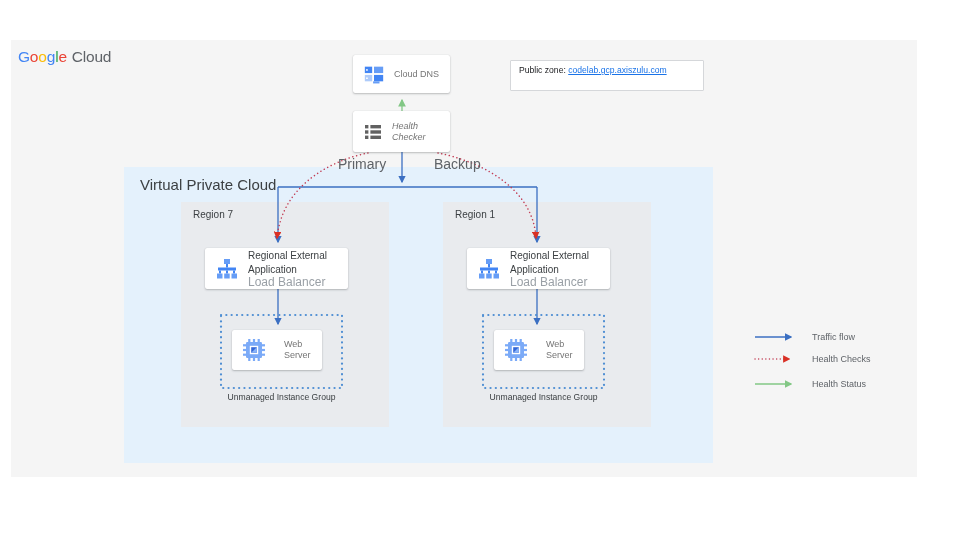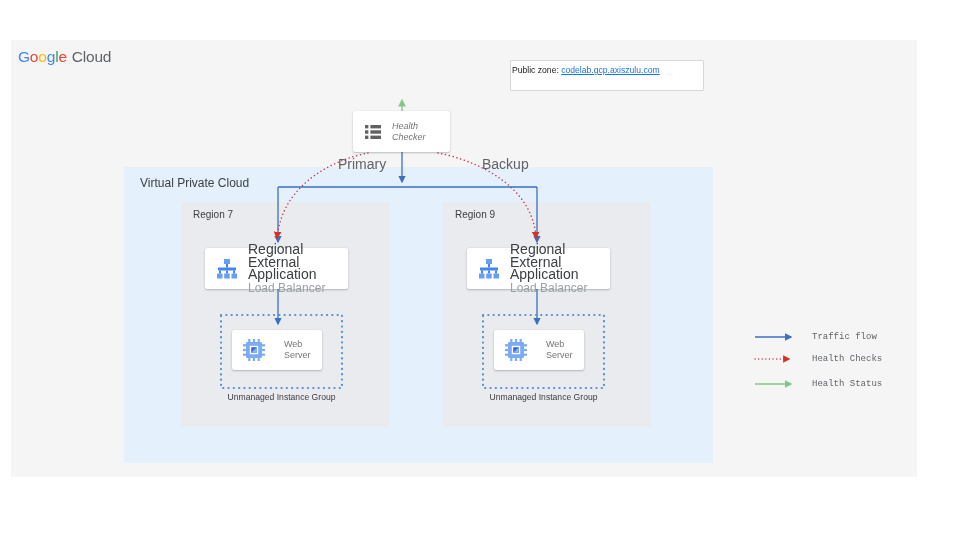--- a/index.html
+++ b/index.html
@@ -10,21 +10,21 @@
          background:var(--panel-bg,#f5f5f5);}
 
   
   .logo{position:absolute;left:18px;top:48px;font-size:15.5px;letter-spacing:-0.2px;}
   .logo-google span{font-weight:500;}
   .logo-cloud{color:#5f6368;margin-left:5px;font-weight:400;}
 
   
   .vpc{position:absolute;left:124px;top:167px;width:589px;height:296px;
        background:var(--vpc-bg,#e4f1fc);}
-  .vpc-label{position:absolute;left:16px;top:9px;font-size:12px;color:#3c4043;}
+  .vpc-label{position:absolute;left:16px;top:9px;font-size:15px;color:#3c4043;}
   .region{position:absolute;top:202px;width:208px;height:225px;background:var(--region-bg,#e9ebee);}
   .region-1{left:181px;} .region-2{left:443px;}
   .region-label{position:absolute;left:12px;top:7px;font-size:10px;color:#3c4043;}
 
   
   .overlay{position:absolute;left:0;top:0;pointer-events:none;}
   .st-traffic{stroke:var(--traffic-flow,#3b6fc2);stroke-width:1.3;fill:none;}
   .st-check{stroke:var(--health-checks,#c23d54);stroke-width:1.5;fill:none;
             stroke-dasharray:0.1 3.8;stroke-linecap:round;}
   .st-check-legend{stroke:var(--health-checks,#c23d54);stroke-width:1.4;fill:none;
@@ -41,42 +41,42 @@
         box-shadow:0 1px 2px rgba(60,64,67,.3),0 0 1px rgba(60,64,67,.2);
         display:flex;align-items:center;box-sizing:border-box;}
   .node .nicon{flex:0 0 auto;margin-left:10px;display:flex;}
   .node-label{margin-left:9px;font-size:9px;color:#757575;line-height:11px;}
   .node-cloud-dns{left:353px;top:55px;width:97px;height:38px;}
   .node-health-checker{left:353px;top:111px;width:97px;height:41px;font-style:italic;}
   .node-health-checker .node-label{width:44px;}
   .node-lb{top:248px;width:143px;height:41px;}
   .node-lb-1{left:205px;} .node-lb-2{left:467px;}
   .lb-text{margin-left:9px;width:96px;line-height:11.5px;}
-  .lb-title{font-size:14px;color:#3c4043;}
+  .lb-title{font-size:10px;color:#3c4043;}
   .lb-sub{font-size:12px;color:#9aa0a6;}
   .node-ws{top:330px;width:90px;height:40px;justify-content:space-between;}
   .node-ws-1{left:232px;} .node-ws-2{left:494px;}
   .node-ws .node-label{width:38px;}
 
   
   .note{position:absolute;left:510px;top:60px;width:194px;height:31px;box-sizing:border-box;
-        background:#fff;border:1px solid #d5d7da;border-radius:1px;padding:3px 1px;
+        background:#fff;border:1px solid #d5d7da;border-radius:1px;padding:3px 8px;
         font-size:8.6px;line-height:12.2px;color:#202124;white-space:nowrap;}
   .note a{color:var(--link,#1a73e8);text-decoration:underline;cursor:pointer;}
 
   .group-label{position:absolute;top:392px;width:121px;text-align:center;
                font-size:8.6px;color:#3c4043;}
   .group-label-1{left:221px;} .group-label-2{left:483px;}
 
   .edge-label{position:absolute;top:156px;font-size:14px;color:#5f6368;}
-  .edge-label-primary{left:338px;} .edge-label-backup{left:434px;margin-left:48px;}
+  .edge-label-primary{left:338px;} .edge-label-backup{left:434px;}
 
   
   .legend{position:absolute;left:753px;top:330px;}
-  .legend-row{display:flex;align-items:center;height:14px;font-family:Liberation Mono, monospace;}
+  .legend-row{display:flex;align-items:center;height:14px;}
   .legend-row+.legend-row{margin-top:8px;}
   .legend-row:last-child{margin-top:11px;}
   .legend-label{margin-left:11px;font-size:9px;color:#5f6368;}
 </style>
 </head>
 <body>
 
 <div class="canvas">
 
   <div class="panel"></div>
@@ -85,21 +85,21 @@
     <span class="logo-google"><span style="color: rgb(66, 133, 244);">G</span><span style="color: rgb(234, 67, 53);">o</span><span style="color: rgb(251, 188, 5);">o</span><span style="color: rgb(66, 133, 244);">g</span><span style="color: rgb(52, 168, 83);">l</span><span style="color: rgb(234, 67, 53);">e</span></span><span class="logo-cloud">Cloud</span>
   </div>
 
   <div class="vpc">
     <div class="vpc-label">Virtual Private Cloud</div>
   </div>
   <div class="region region-1">
     <div class="region-label">Region 7</div>
   </div>
   <div class="region region-2">
-    <div class="region-label">Region 9</div>
+    <div class="region-label">Region 1</div>
   </div>
 
   <svg class="overlay" width="960" height="540" viewBox="0 0 960 540">
     <defs>
       <marker id="m-traffic" markerWidth="6" markerHeight="6" refX="5" refY="3" orient="auto">
         <path d="M0,0 L6,3 L0,6 Z" class="mk-traffic"></path>
       </marker>
       <marker id="m-check" markerWidth="5.2" markerHeight="5.2" refX="4.2" refY="2.6" orient="auto">
         <path d="M0,0 L5.2,2.6 L0,5.2 Z" class="mk-check"></path>
       </marker>
@@ -117,20 +117,34 @@
     <path d="M278,289 L278,324" class="st-traffic" marker-end="url(#m-traffic)"></path>
     <path d="M537,289 L537,324" class="st-traffic" marker-end="url(#m-traffic)"></path>
 
     <path d="M368,153 C332,160 282,185 277,238" class="st-check" marker-end="url(#m-check)"></path>
     <path d="M438,153 C475,160 533,185 536,238" class="st-check" marker-end="url(#m-check)"></path>
 
     <rect x="221" y="315" width="121" height="73" class="st-group"></rect>
     <rect x="483" y="315" width="121" height="73" class="st-group"></rect>
   </svg>
 
+  <div class="node node-cloud-dns">
+    <span class="nicon">
+      <svg width="22" height="22" viewBox="0 0 24 24">
+        <rect x="2" y="4" width="8" height="7" fill="#4285f4"></rect>
+          <circle cx="4.3" cy="7.5" r="1" fill="#fff"></circle>
+        <rect x="12" y="4" width="10" height="7" fill="#669df6"></rect>
+        <rect x="2" y="13" width="8" height="7" fill="#aecbfa"></rect>
+          <circle cx="4.3" cy="16.5" r="1" fill="#fff"></circle>
+        <rect x="12" y="13" width="10" height="7" fill="#4285f4"></rect>
+        <rect x="11" y="20" width="7" height="2.3" fill="#669df6"></rect>
+      </svg>
+    </span>
+    <span class="node-label">Cloud DNS</span>
+  </div>
 
   <div class="node node-health-checker">
     <span class="nicon">
       <svg width="20" height="20" viewBox="0 0 20 20">
         <g fill="#616161">
           <rect x="2" y="3" width="3.4" height="3.4"></rect>
             <rect x="7.4" y="3" width="10.6" height="3.4"></rect>
           <rect x="2" y="8.3" width="3.4" height="3.4"></rect>
             <rect x="7.4" y="8.3" width="10.6" height="3.4"></rect>
           <rect x="2" y="13.6" width="3.4" height="3.4"></rect>

